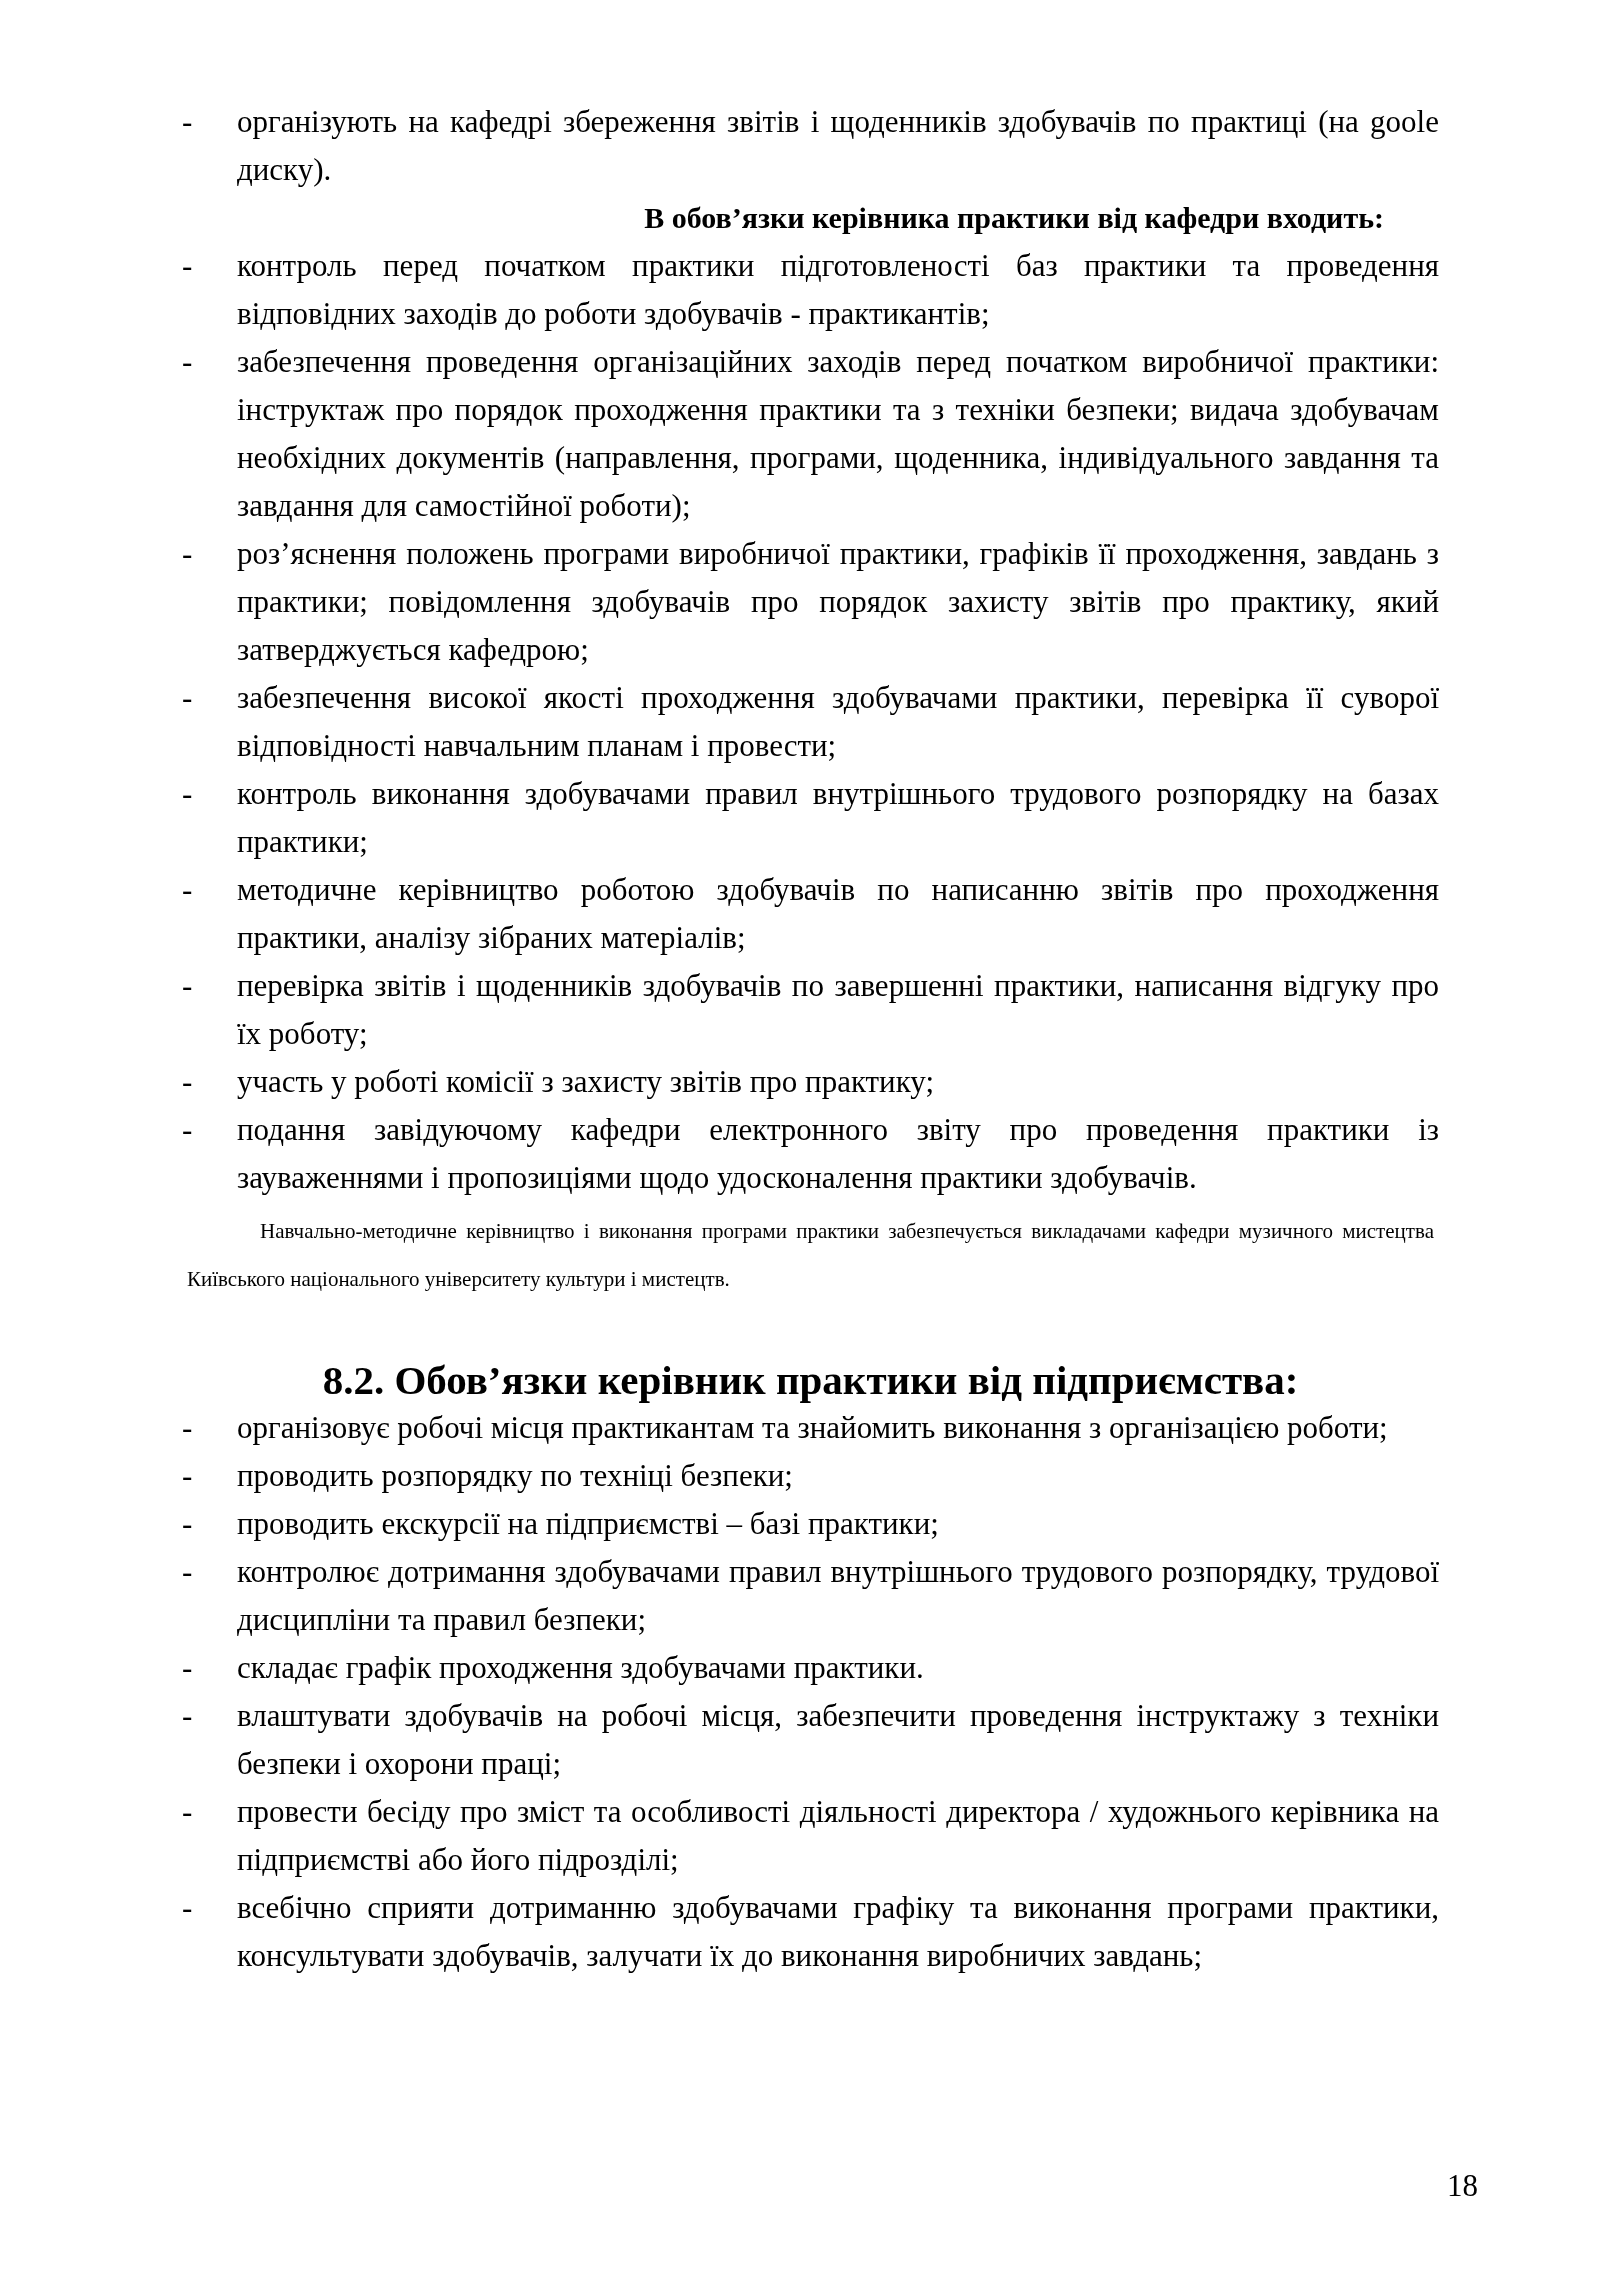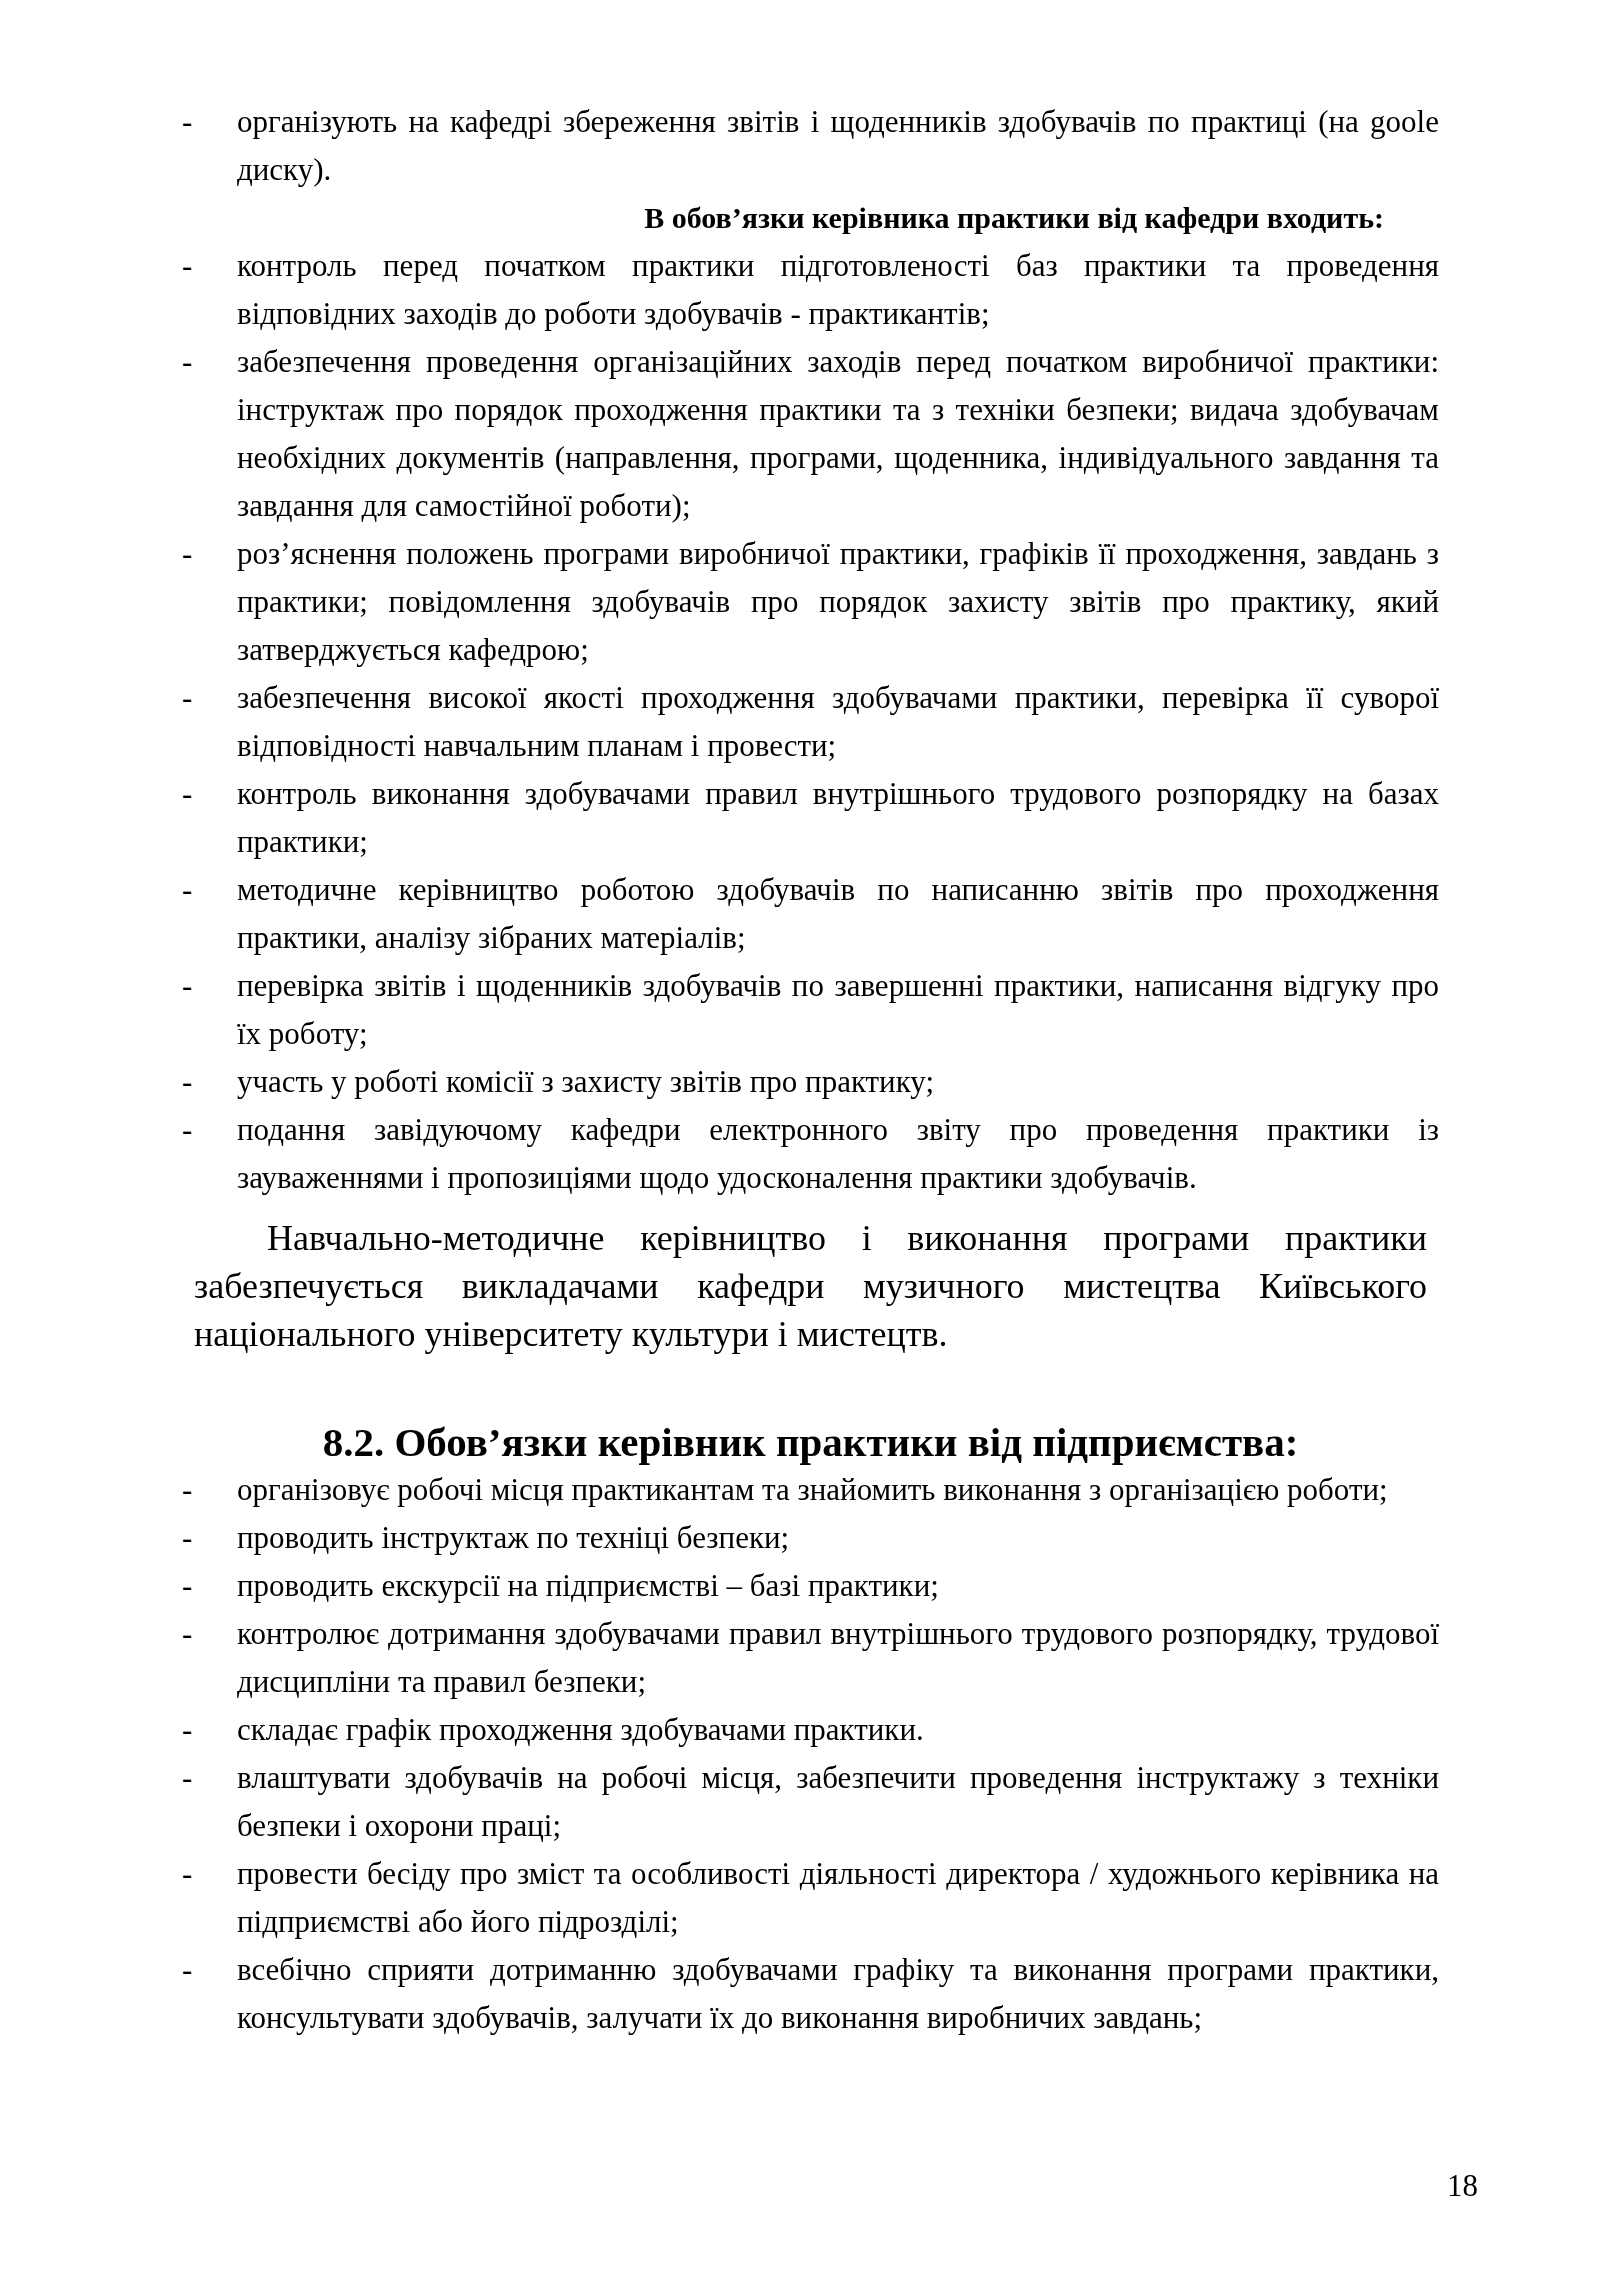--- a/index.html
+++ b/index.html
@@ -42,22 +42,22 @@
     width: 25.5px;
     text-align: left;
     font-size: 31px;
     line-height: 48px;
   }
   .bullet > .btext {
     display: block;
   }
   
   .para {
-    margin: 12px;
-    font-size: 36px;
+    margin: 5px;
+    font-size: 21px;
     line-height: 48px;
     text-align: justify;
     text-align-last: left;
     text-indent: 73px;
   }
   
   .subhead {
     margin: 0;
     font-size: 41px;
     line-height: 48px;
@@ -133,21 +133,21 @@
       </p>
       <p class="para">Навчально-методичне керівництво і виконання програми практики забезпечується викладачами кафедри музичного мистецтва Київського національного університету культури і мистецтв.</p>
       <div class="spacer"></div>
       <p class="subhead">8.2. Обов’язки керівник практики від підприємства:</p>
       <p class="bullet">
         <span class="dash">-</span>
         <span class="btext">організовує робочі місця практикантам та знайомить виконання з організацією роботи;</span>
       </p>
       <p class="bullet">
         <span class="dash">-</span>
-        <span class="btext">проводить інструктаж по техніці безпеки;</span>
+        <span class="btext">проводить розпорядку по техніці безпеки;</span>
       </p>
       <p class="bullet">
         <span class="dash">-</span>
         <span class="btext">проводить екскурсії на підприємстві – базі практики;</span>
       </p>
       <p class="bullet">
         <span class="dash">-</span>
         <span class="btext">контролює дотримання здобувачами правил внутрішнього трудового розпорядку, трудової дисципліни та правил безпеки;</span>
       </p>
       <p class="bullet">

